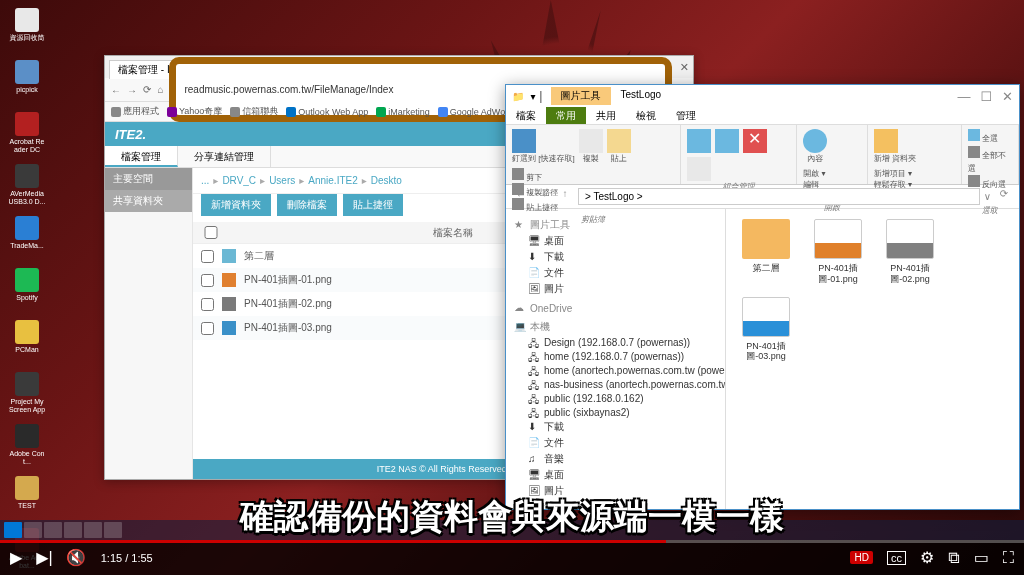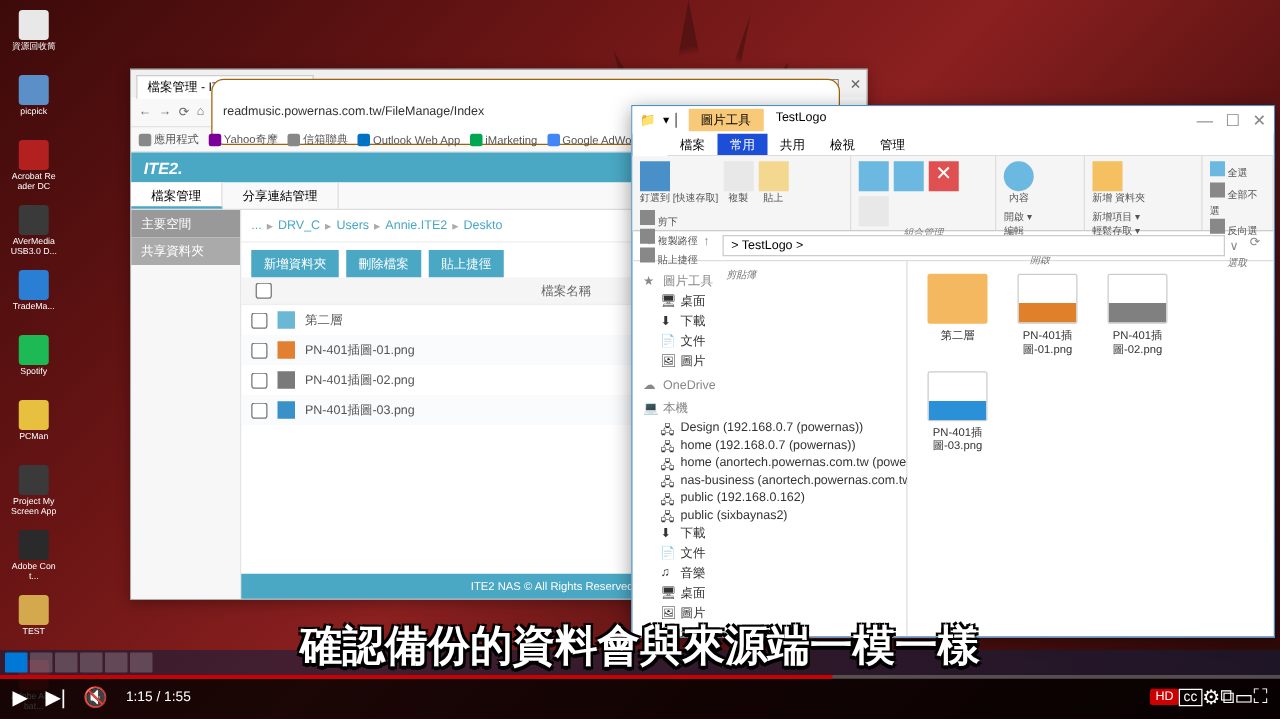--- a/index.html
+++ b/index.html
@@ -14,61 +14,61 @@
 .dicon { width: 38px; height: 48px; float: left; margin: 2px; text-align: center; cursor: pointer; }
 .dicon .ico { width: 24px; height: 24px; margin: 0 auto 2px; border-radius: 3px; }
 .dicon .lbl { font-size: 7px; color: #fff; line-height: 1.1; word-break: break-all; }
 
 
 .browser { position: absolute; left: 104px; top: 55px; width: 590px; height: 425px; background: #fff; border: 1px solid #aaa; box-shadow: 0 2px 10px rgba(0,0,0,0.3); }
 .br-title { height: 22px; background: #f0f0f0; display: flex; align-items: center; padding: 0 4px; font-size: 10px; }
 .br-tab { background: #fff; border: 1px solid #ccc; border-bottom: none; padding: 2px 18px 2px 8px; font-size: 10px; margin-top: 4px; }
 .br-controls { margin-left: auto; display: flex; gap: 8px; color: #666; font-size: 11px; }
 .br-addr { height: 24px; background: #f8f8f8; display: flex; align-items: center; padding: 0 6px; gap: 6px; border-bottom: 1px solid #ddd; font-size: 10px; color: #666; }
-.br-url { flex: 1; background: #fff; border: 1px solid #a16207; border-radius: 10px; padding: 20px 8px; font-size: 10px; color: #333; }
+.br-url { flex: 1; background: #fff; border: 7px solid #a16207; border-radius: 10px; padding: 20px 8px; font-size: 10px; color: #333; }
 .br-bookmarks { height: 20px; background: #f8f8f8; display: flex; align-items: center; padding: 0 6px; gap: 8px; font-size: 9px; color: #555; border-bottom: 1px solid #ddd; overflow: hidden; }
 .bm-item { display: flex; align-items: center; gap: 2px; white-space: nowrap; }
 .bm-ico { width: 10px; height: 10px; border-radius: 2px; }
 
 
 .ite2 { height: calc(100% - 66px); display: flex; flex-direction: column; }
 .ite2-header { height: 24px; background: #4aa8c4; color: #fff; display: flex; align-items: center; padding: 0 10px; font-size: 13px; font-weight: bold; font-style: italic; }
 .ite2-tabs { height: 22px; background: #f9f9f9; display: flex; border-bottom: 1px solid #ddd; }
 .ite2-tab { padding: 4px 16px; font-size: 10px; border-right: 1px solid #ddd; cursor: pointer; }
 .ite2-tab.active { background: #fff; border-bottom: 2px solid #4aa8c4; }
 .ite2-body { flex: 1; display: flex; }
 .ite2-side { width: 88px; background: #f7f7f7; border-right: 1px solid #e5e5e5; }
 .side-hdr { background: #999; color: #fff; font-size: 10px; padding: 4px 8px; }
 .side-item { font-size: 10px; padding: 6px 8px; border-bottom: 1px solid #eee; cursor: pointer; color: #555; }
 .ite2-tree { width: 80px; background: #fff; border-right: 1px solid #eee; font-size: 9px; padding: 6px; color: #666; }
 .tree-item { padding: 2px 0; cursor: pointer; }
 .ite2-main { flex: 1; display: flex; flex-direction: column; }
 .crumbs { height: 26px; display: flex; align-items: center; padding: 0 8px; font-size: 10px; color: #4aa8c4; border-bottom: 1px solid #eee; gap: 4px; }
 .crumbs span { cursor: pointer; }
 .crumb-sep { color: #aaa; }
-.ite2-actions { height: 28px; display: flex; align-items: flex-end; padding: 0 8px; gap: 6px; }
+.ite2-actions { height: 28px; display: flex; align-items: flex-start; padding: 0 8px; gap: 6px; }
 .act-btn { background: #4aa8c4; color: #fff; font-size: 10px; padding: 4px 10px; border: none; cursor: pointer; }
 .ite2-table-hdr { height: 22px; background: #f5f5f5; display: flex; align-items: center; padding: 0 8px; font-size: 10px; color: #666; border-bottom: 1px solid #eee; }
 .th-chk { width: 20px; }
 .th-name { flex: 1; text-align: center; }
 .file-row { height: 24px; display: flex; align-items: center; padding: 0 8px; gap: 8px; font-size: 10px; color: #555; cursor: pointer; }
 .file-row:nth-child(even) { background: #f9fbfc; }
 .file-ico { width: 14px; height: 14px; }
 .ite2-footer { height: 20px; background: #4aa8c4; color: #fff; font-size: 9px; display: flex; align-items: center; justify-content: center; }
 
 
 .explorer { position: absolute; left: 505px; top: 84px; width: 515px; height: 426px; background: #fff; border: 1px solid #4a90c8; box-shadow: 0 3px 15px rgba(0,0,0,0.4); }
 .ex-title { height: 22px; background: #fff; display: flex; align-items: center; padding: 0 6px; font-size: 10px; }
 .ex-title-tabs { display: flex; gap: 0; }
 .ex-tt { padding: 2px 10px; font-size: 10px; }
 .ex-tt.orange { background: #f9c97a; }
 .ex-controls { margin-left: auto; display: flex; gap: 10px; color: #888; font-size: 13px; }
-.ex-menu { height: 18px; display: flex; font-size: 10px; border-bottom: 1px solid #ddd; margin-left: 28px; }
+.ex-menu { height: 18px; display: flex; font-size: 10px; border-bottom: 1px solid #ddd; }
 .ex-menu-item { padding: 2px 10px; cursor: pointer; }
-.ex-menu-item.active { background: #1d4ed8; color: #fff; }
+.ex-menu-item.active { background: #4d7c0f; color: #fff; }
 .ex-ribbon { height: 60px; background: #f5f5f5; border-bottom: 1px solid #ccc; display: flex; font-size: 8px; color: #555; }
 .rib-grp { border-right: 1px solid #ddd; padding: 4px 6px; display: flex; flex-direction: column; justify-content: space-between; }
 .rib-icons { display: flex; gap: 4px; flex-wrap: wrap; }
 .rib-ico-lg { width: 24px; height: 24px; }
 .rib-ico-sm { width: 12px; height: 12px; display: inline-block; }
 .rib-lbl { font-size: 8px; text-align: center; color: #777; font-style: italic; }
 .ex-addr { height: 24px; display: flex; align-items: center; padding: 0 6px; gap: 4px; border-bottom: 1px solid #ddd; font-size: 10px; }
 .ex-nav-btn { width: 18px; height: 18px; color: #888; cursor: pointer; text-align: center; }
 .ex-path { flex: 1; border: 1px solid #ccc; padding: 2px 6px; font-size: 10px; background: #fff; }
 .ex-body { display: flex; height: calc(100% - 124px); }
@@ -84,21 +84,21 @@
 
 
 .subtitle-area { position: absolute; left: 0; right: 0; bottom: 35px; text-align: center; }
 .subtitle { display: inline-block; font-size: 34px; color: #fff; font-weight: bold; text-shadow: -2px -2px 0 #000, 2px -2px 0 #000, -2px 2px 0 #000, 2px 2px 0 #000, 0 3px 0 #000; }
 
 
 .vid-controls { position: absolute; left: 0; right: 0; bottom: 0; height: 35px; background: rgba(0,0,0,0.8); display: flex; align-items: center; padding: 0 10px; gap: 14px; color: #fff; font-size: 11px; }
 .vid-progress { position: absolute; left: 0; right: 0; top: 0; height: 3px; background: rgba(255,255,255,0.3); }
 .vid-progress-fill { height: 100%; background: #cc0000; width: 65%; }
 .vid-btn { cursor: pointer; font-size: 16px; }
-.vid-right { margin-left: auto; display: flex; align-items: center; }
+.vid-right { margin-left: auto; display: flex; gap: 14px; align-items: center; }
 
 
 .taskbar { position: absolute; left: 0; right: 0; bottom: 35px; height: 20px; background: rgba(20,30,60,0.6); display: flex; align-items: center; padding: 0 4px; gap: 2px; }
 .tb-item { width: 18px; height: 16px; background: rgba(255,255,255,0.2); border-radius: 1px; }
 </style>
 </head>
 <body>
 
 <div class="wallpaper"></div>
 

